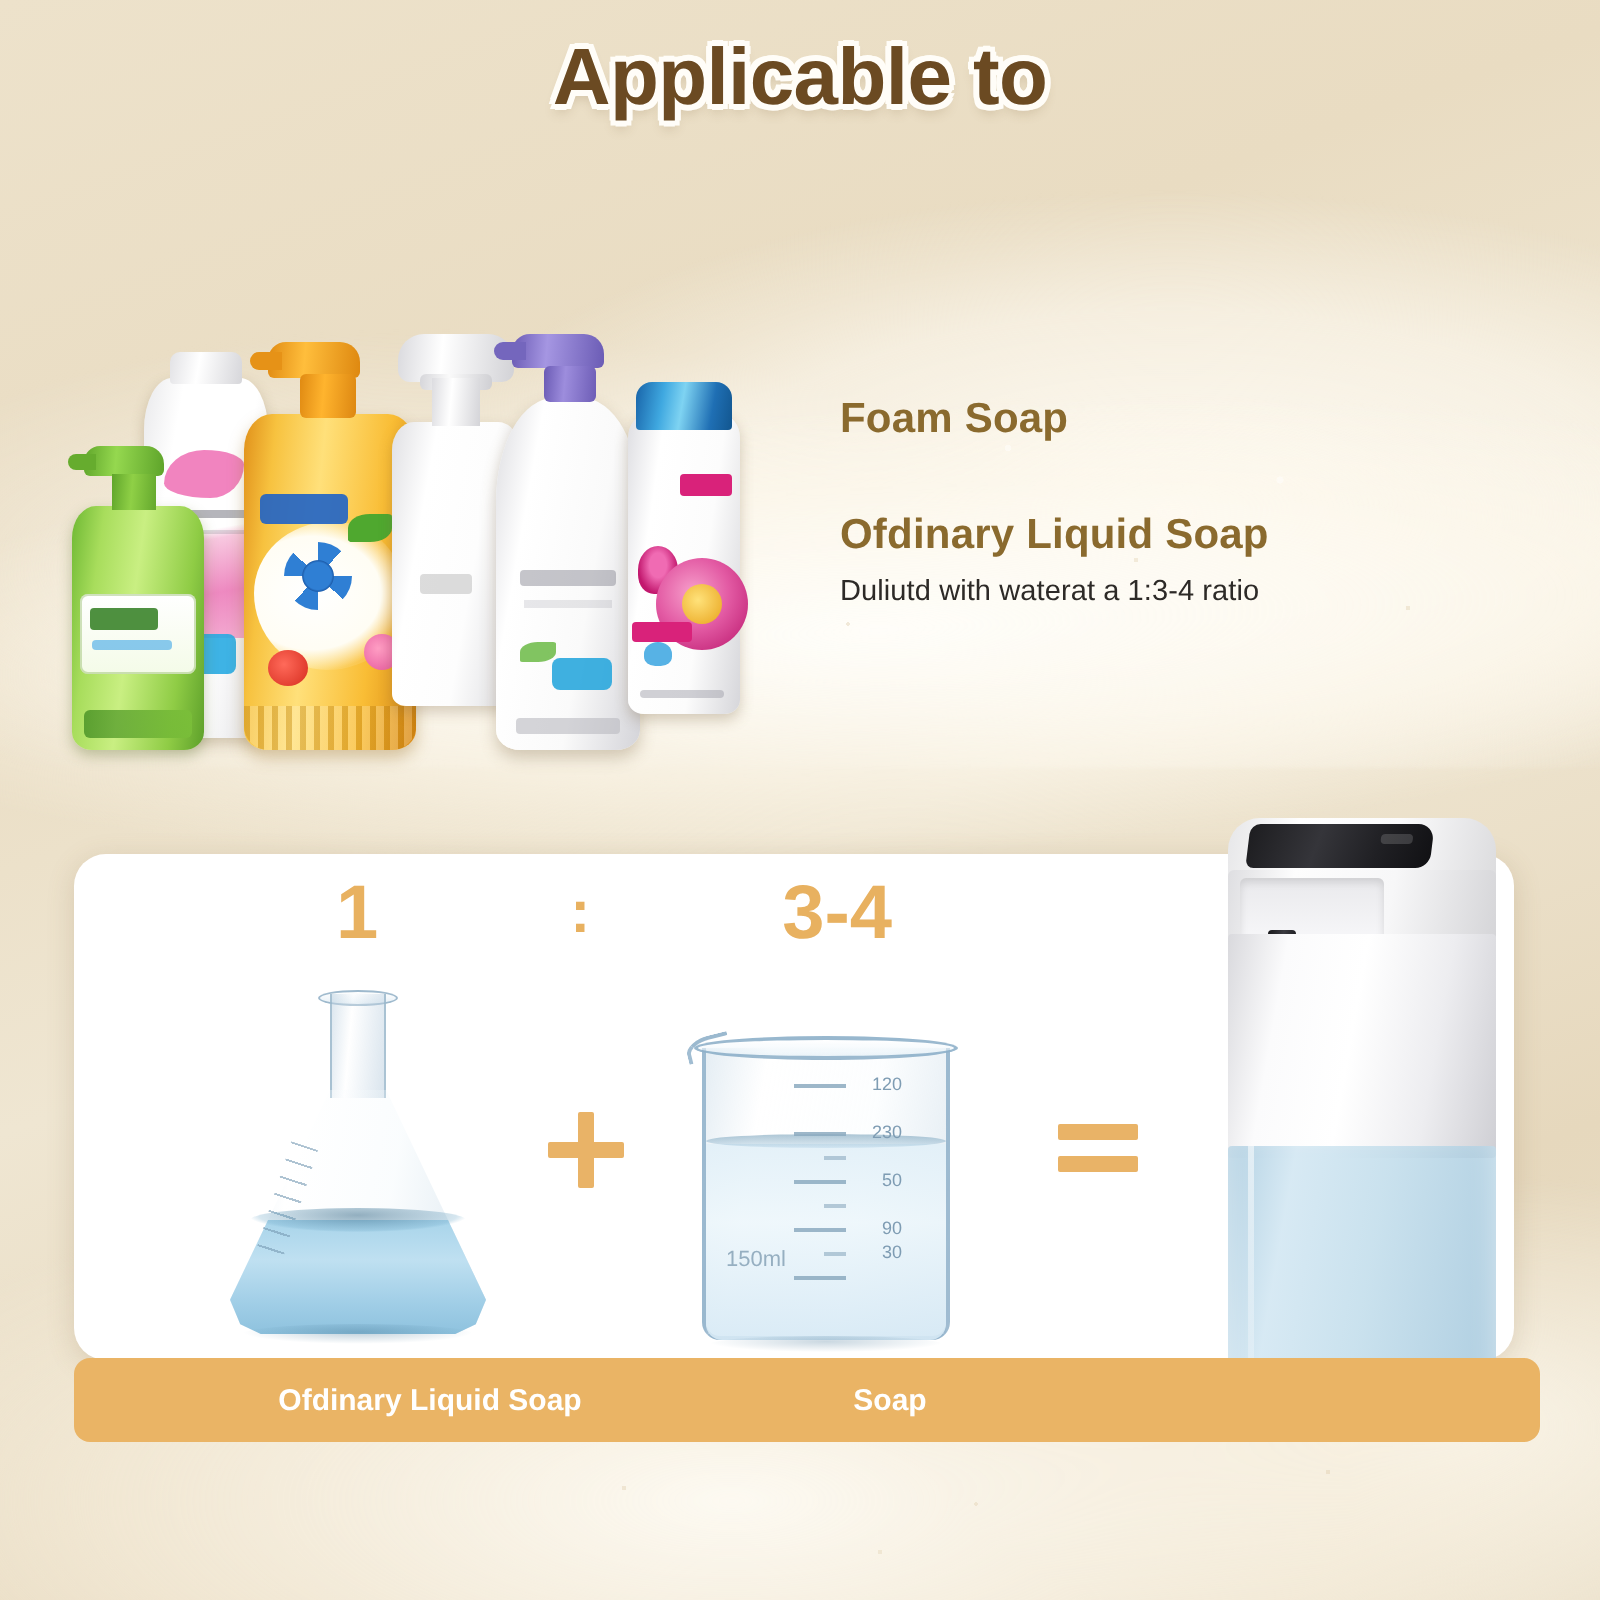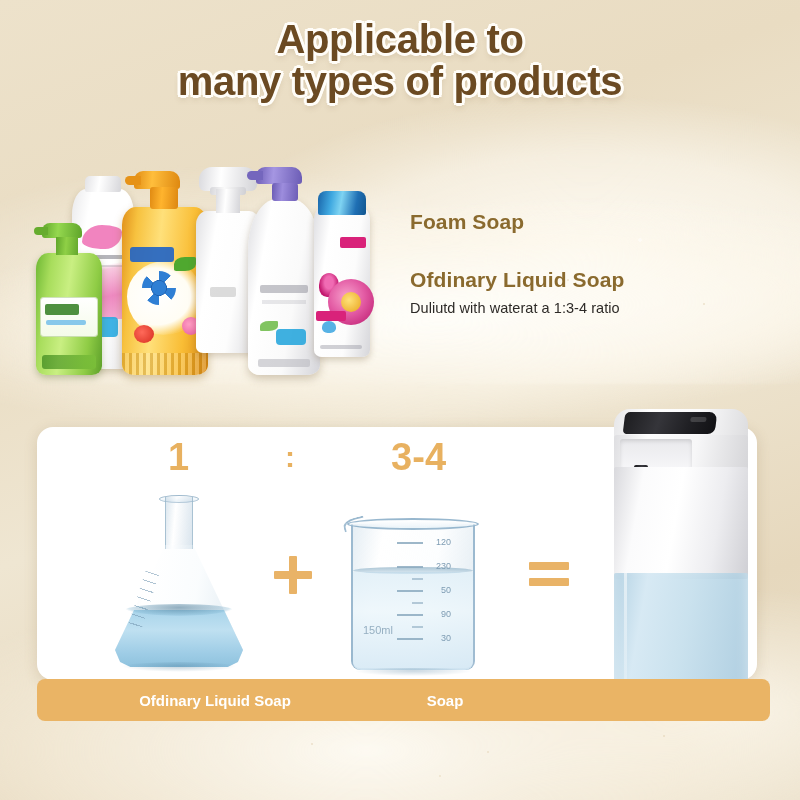--- a/index.html
+++ b/index.html
@@ -209,21 +209,21 @@
   .b-pink .circle::after{content:""; position:absolute; left:13px; top:13px; width:20px; height:20px;
     background:radial-gradient(circle at 40% 40%, #ffe27a, #e8a31c); border-radius:50%;}
   .b-pink .band{position:absolute; left:2px; top:104px; width:30px; height:10px;
     background:#d9227a; border-radius:2px;}
   .b-pink .sprig{position:absolute; left:8px; bottom:24px; width:14px; height:12px;
     background:#3aa4e0; border-radius:50% 50% 40% 40%; opacity:.85;}
   .b-pink .fine{position:absolute; left:6px; bottom:8px; width:42px; height:4px;
     background:#9a9aa4; border-radius:2px; opacity:.45;}
 
   
-  #textblock{ position:absolute; left:410px; top:198px; width:330px;margin-top:12px; }
+  #textblock{ position:absolute; left:420px; top:198px; width:330px; }
   .t-head{ font-size:21px; font-weight:bold; color:#8a6a2e; letter-spacing:.1px; }
   .t-sub { font-size:14.5px; color:#2d2a27; margin-top:8px; letter-spacing:.05px; }
   .t-gap { height:34px; }
 
   
   #card{
     position:absolute; left:37px; top:427px; width:720px; height:253px;
     background:#ffffff; border-radius:16px;
     box-shadow:0 3px 14px rgba(130,100,60,.2);
   }
@@ -360,21 +360,20 @@
 <div id="bg">
   <div class="bg-base"></div>
   <div class="bg-foam-top"></div>
   <div class="bg-foam-mid"></div>
   <div class="bg-foam-bottom"></div>
   <div class="bubbles"></div>
 </div>
 
 <div id="headline">
   <div class="l1">Applicable to</div>
-  <div class="l2">many types of products</div>
 </div>
 
 <div id="bottles">
 
   <div class="bottle b-white1">
     <div class="cap"></div>
     <div class="lbl"></div>
     <div class="swoosh"></div>
     <div class="txt"></div>
     <div class="badge"></div>
@@ -475,21 +474,21 @@
       <div class="tick major" style="top:28px"></div>
       <div class="tnum" style="top:28px">230</div>
       <div class="tick minor" style="top:40px"></div>
       <div class="tick major" style="top:52px"></div>
       <div class="tnum" style="top:52px">50</div>
       <div class="tick minor" style="top:64px"></div>
       <div class="tick major" style="top:76px"></div>
       <div class="tnum" style="top:76px">90</div>
       <div class="tick minor" style="top:88px"></div>
       <div class="tick major" style="top:100px"></div>
-      <div class="tnum" style="top:100px">30</div>
+      <div class="tnum" style="top:88px">30</div>
     </div>
 
     <div class="vol">150ml</div>
     <div class="foot"></div>
   </div>
 
   <div id="equals"></div>
 </div>
 
 <div id="dispenser">

